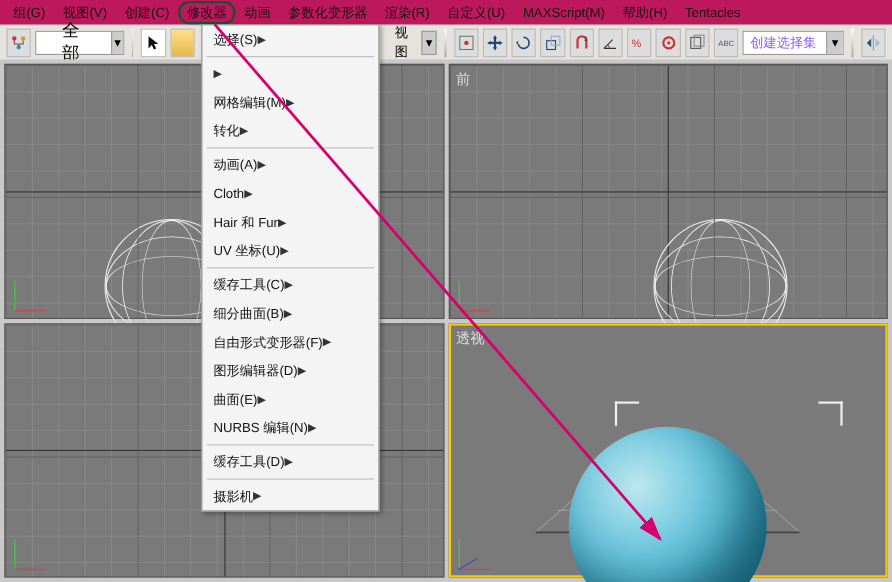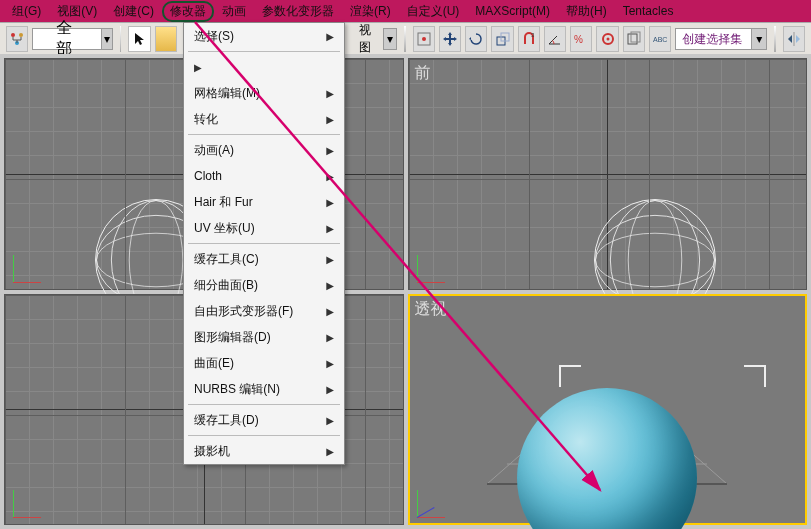--- a/index.html
+++ b/index.html
@@ -8,48 +8,48 @@
   .mitem.highlight{border:2px solid #14532d;border-radius:10px;padding:0 6px;color:#111}
   .toolbar{background:#e6e3de;height:32px;display:flex;align-items:center;padding:0 6px;border-bottom:1px solid #888;gap:4px}
   .tb-icon{width:24px;height:24px;border:1px solid #bbb;background:#ddd;display:flex;align-items:center;justify-content:center}
   .tb-sep{width:2px;height:26px;background:linear-gradient(#fff,#aaa);margin:0 3px}
   .sel-combo{display:inline-flex;align-items:center;border:1px solid #999;background:#fff;height:20px}
   .sel-combo span{padding:0 23px;font-size:16px}
   .sel-combo .dd{width:14px;background:#ccc;border-left:1px solid #999;height:100%;display:flex;align-items:center;justify-content:center}
   .quad{position:absolute;left:0;right:0;top:54px;bottom:0;display:grid;grid-template-columns:1fr 1fr;grid-template-rows:1fr 1fr;gap:4px;background:#c8c8c8;padding:4px 4px 4px 4px}
   .vp{background:#7a7a7a;position:relative;border:1px solid #555}
   .vp.active{outline:2px solid #ffcc00;outline-offset:-2px}
-  .vp-label{position:absolute;top:4px;left:6px;color:#ddd;font-size:16px}
+  .vp-label{position:absolute;top:4px;left:6px;color:#ddd;font-size:13px}
   .grid::before{content:"";position:absolute;inset:0;background-image:linear-gradient(#8a8a8a 1px,transparent 1px),linear-gradient(90deg,#8a8a8a 1px,transparent 1px);background-size:24px 24px;opacity:.9}
   .grid::after{content:"";position:absolute;inset:0;background-image:linear-gradient(#5a5a5a 1px,transparent 1px),linear-gradient(90deg,#5a5a5a 1px,transparent 1px);background-size:120px 120px;opacity:.9}
   .axis-x{position:absolute;left:0;right:0;top:50%;height:1px;background:#333}
   .axis-y{position:absolute;top:0;bottom:0;left:50%;width:1px;background:#333}
   .axis-small{position:absolute;left:8px;bottom:6px}
   .axis-small .ly{width:1px;height:28px;background:#4c4;position:absolute;bottom:0;left:0}
   .axis-small .lx{height:1px;width:28px;background:#c44;position:absolute;bottom:0;left:0}
   .axis-small .lz{height:1px;width:20px;background:#44c;position:absolute;bottom:0;left:0;transform:rotate(-30deg);transform-origin:left}
   .wiresphere{position:absolute;width:120px;height:120px;border:1px solid #eee;border-radius:50%}
   .wiresphere::before,.wiresphere::after{content:"";position:absolute;inset:0;border:1px solid #eee;border-radius:50%}
   .wiresphere::before{transform:scaleX(.45)}
   .wiresphere::after{transform:scaleY(.45)}
   .wiresphere .r1,.wiresphere .r2{position:absolute;inset:0;border:1px solid #eee;border-radius:50%}
   .wiresphere .r1{transform:scaleX(.75)}
   .wiresphere .r2{transform:scaleY(.75)}
   .persp-ground{position:absolute;left:50%;bottom:10px;transform:translateX(-50%);width:300px;height:140px}
   .persp-ground svg{width:100%;height:100%}
   .blue-ball{position:absolute;left:50%;bottom:-44px;transform:translateX(-50%);width:180px;height:180px;border-radius:50%;background:radial-gradient(circle at 35% 30%,#bde7f0 0%,#6cc5dc 35%,#2a9bbd 70%,#0d6d8a 100%);box-shadow:inset -20px -30px 40px rgba(0,0,0,.35)}
   .bracket{position:absolute;width:20px;height:20px;border:2px solid #eee}
   .dropdown{position:absolute;top:22px;left:183px;width:160px;background:#f4f4f4;border:1px solid #888;box-shadow:2px 2px 4px rgba(0,0,0,.3);z-index:20}
-  .ditem{height:26px;display:flex;align-items:center;justify-content:space-between;padding:0 10px;color:#111;cursor:default}
+  .ditem{height:26px;display:flex;align-items:center;justify-content:flex-start;padding:0 10px;color:#111;cursor:default}
   .ditem .arrow{font-size:10px;color:#333}
   .dsep{height:1px;background:#bbb;margin:2px 4px}
   .magenta-line{position:absolute;z-index:25;pointer-events:none}
   .svg-icon{width:16px;height:16px}
   .combo-right{display:inline-flex;align-items:center;border:1px solid #999;background:#fff;height:20px;min-width:90px}
-  .combo-right span{padding:0 6px;color:#701a75}
+  .combo-right span{padding:0 6px;color:#8b5cf6}
   .combo-right .dd{width:14px;background:#ccc;border-left:1px solid #999;height:100%;display:flex;align-items:center;justify-content:center;margin-left:auto}
 </style>
 </head>
 <body>
 
 <div class="menubar">
   <span class="mitem">组(G)</span>
   <span class="mitem">视图(V)</span>
   <span class="mitem">创建(C)</span>
   <span class="mitem highlight">修改器</span>

